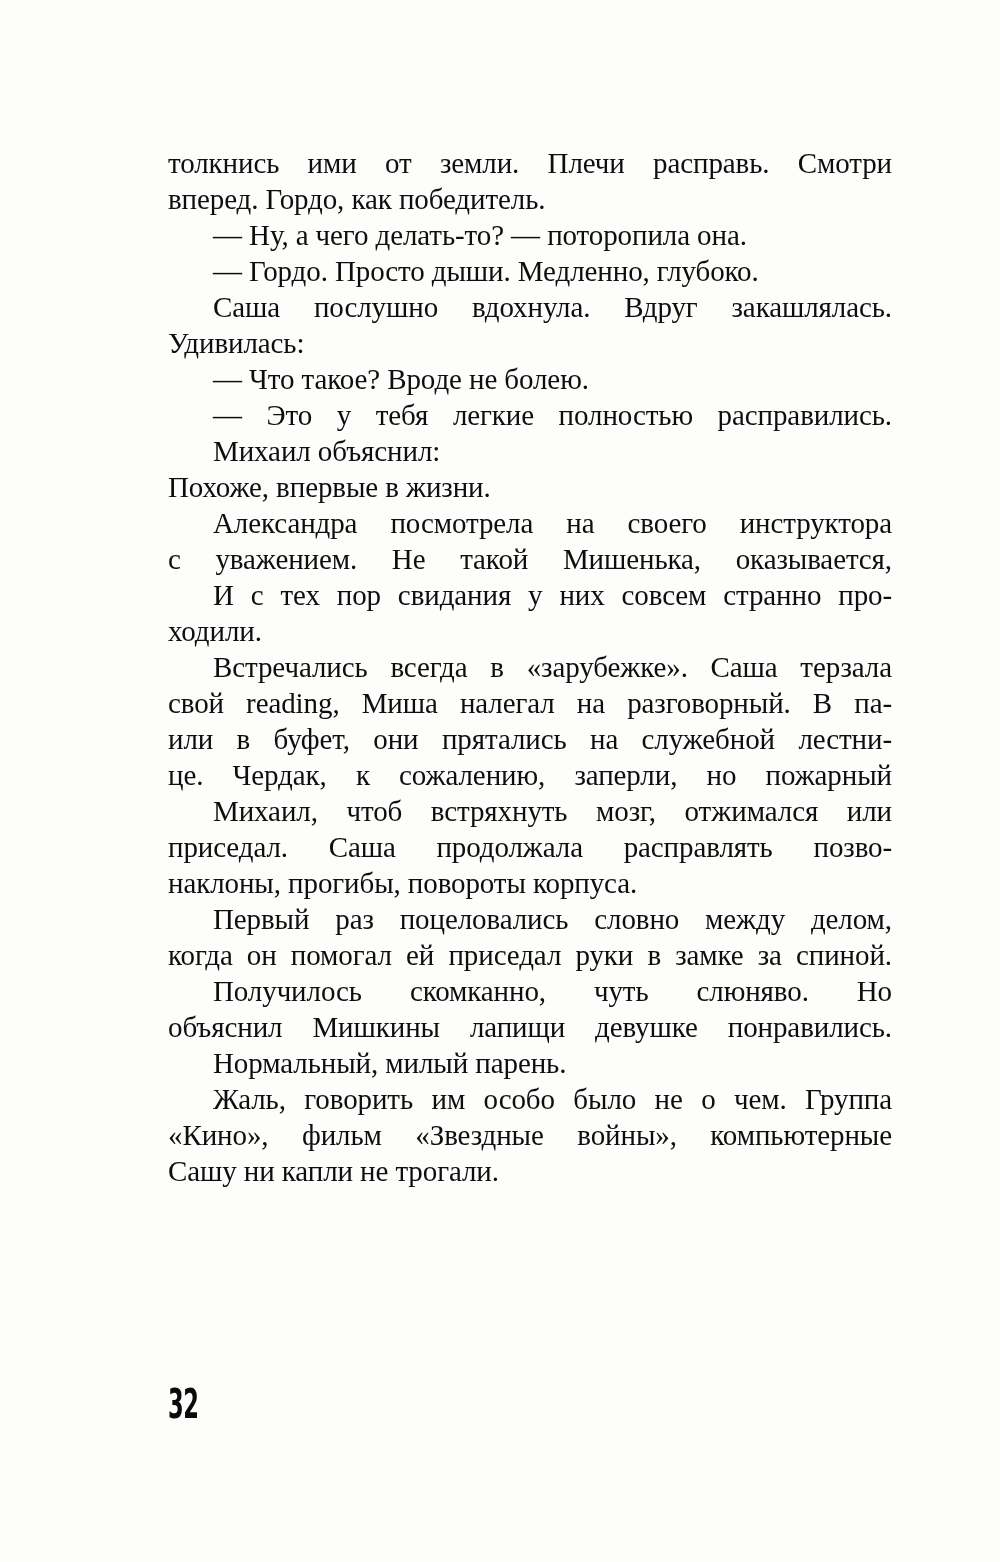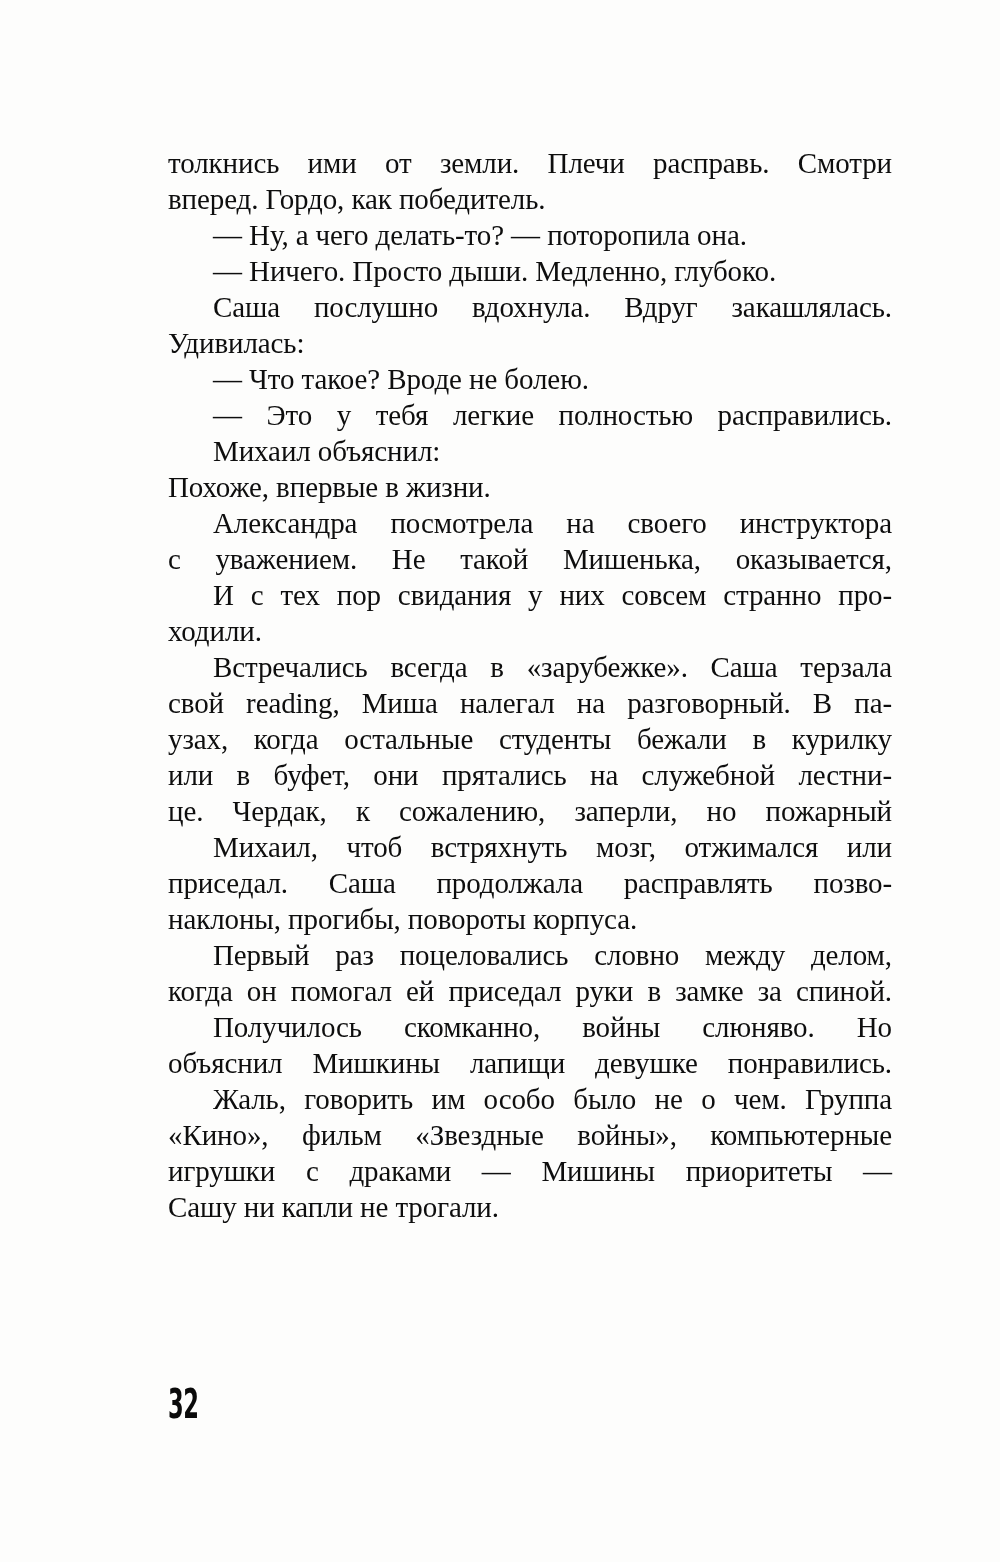--- a/index.html
+++ b/index.html
@@ -57,42 +57,41 @@
   }
 </style>
 </head>
 <body>
 
 <div class="page">
   <div class="text-block" id="lines-container">
       <div class="line just">толкнись ими от земли. Плечи расправь. Смотри</div>
       <div class="line">вперед. Гордо, как победитель.</div>
       <div class="line indent">— Ну, а чего делать-то? — поторопила она.</div>
-      <div class="line indent">— Ничего. Просто дыши. Медленно, глубоко.</div>
+      <div class="line indent">— Гордо. Просто дыши. Медленно, глубоко.</div>
       <div class="line indent just">Саша послушно вдохнула. Вдруг закашлялась.</div>
       <div class="line">Удивилась:</div>
       <div class="line indent">— Что такое? Вроде не болею.</div>
       <div class="line indent just">— Это у тебя легкие полностью расправились.</div>
       <div class="line indent">Михаил объяснил:</div>
       <div class="line">Похоже, впервые в жизни.</div>
       <div class="line indent just">Александра посмотрела на своего инструктора</div>
       <div class="line just">с уважением. Не такой Мишенька, оказывается,</div>
       <div class="line indent just">И с тех пор свидания у них совсем странно про-</div>
       <div class="line">ходили.</div>
       <div class="line indent just">Встречались всегда в «зарубежке». Саша терзала</div>
       <div class="line just">свой reading, Миша налегал на разговорный. В па-</div>
-      <div class="line just">узах, когда остальные студенты бежали в курилку</div>
       <div class="line just">или в буфет, они прятались на служебной лестни-</div>
       <div class="line just">це. Чердак, к сожалению, заперли, но пожарный</div>
       <div class="line indent just">Михаил, чтоб встряхнуть мозг, отжимался или</div>
       <div class="line just">приседал. Саша продолжала расправлять позво-</div>
       <div class="line">наклоны, прогибы, повороты корпуса.</div>
       <div class="line indent just">Первый раз поцеловались словно между делом,</div>
       <div class="line just">когда он помогал ей приседал руки в замке за спиной.</div>
-      <div class="line indent just">Получилось скомканно, войны слюняво. Но</div>
+      <div class="line indent just">Получилось скомканно, чуть слюняво. Но</div>
       <div class="line just">объяснил Мишкины лапищи девушке понравились.</div>
+      <div class="line indent">Нормальный, милый парень.</div>
       <div class="line indent just">Жаль, говорить им особо было не о чем. Группа</div>
       <div class="line just">«Кино», фильм «Звездные войны», компьютерные</div>
-      <div class="line just">игрушки с драками — Мишины приоритеты —</div>
       <div class="line">Сашу ни капли не трогали.</div>
     </div>
   <div class="page-number">32</div>
 </div>
 
 </body></html>

